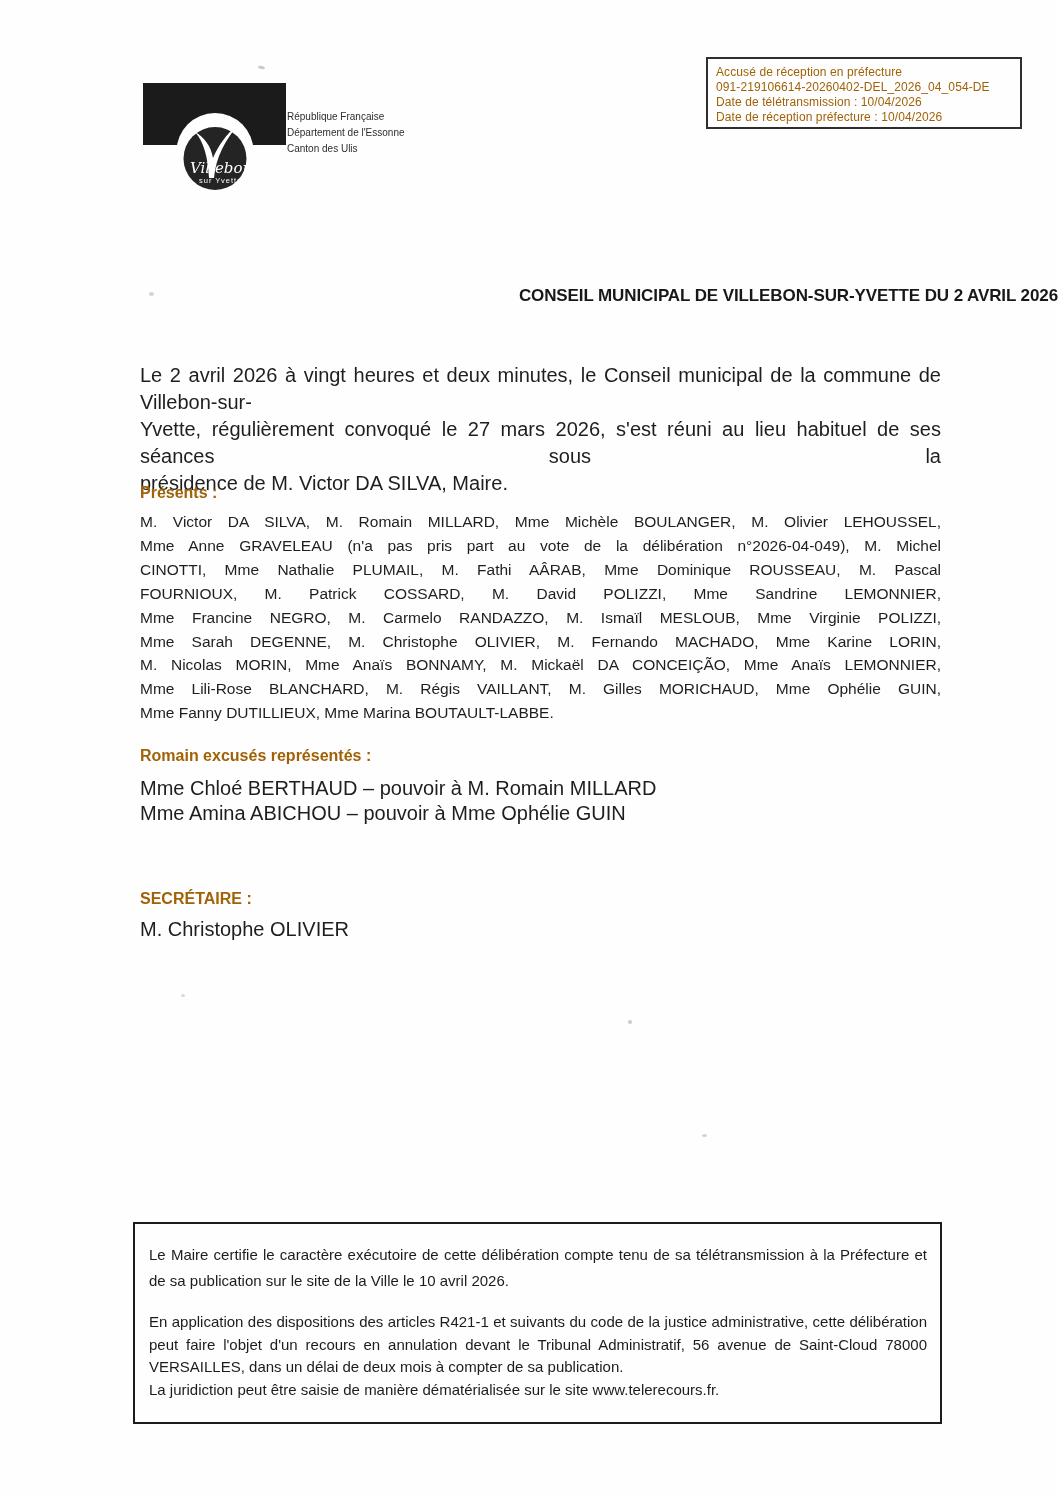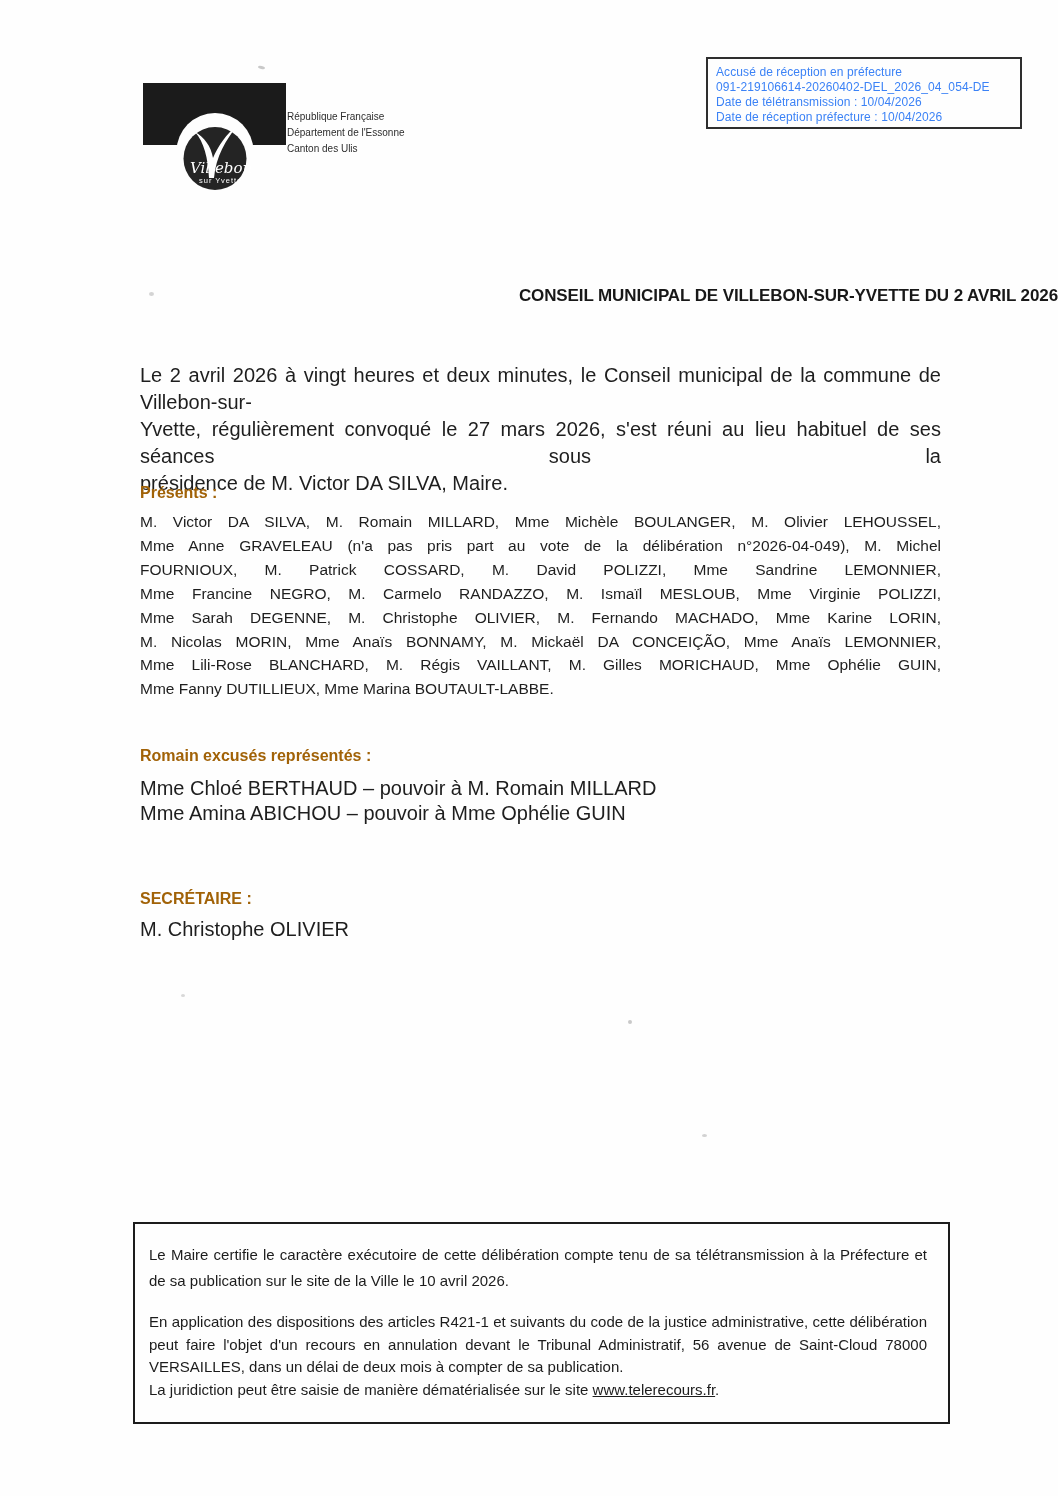--- a/index.html
+++ b/index.html
@@ -11,21 +11,21 @@
     position:relative;
     overflow:hidden;
   }
   .page { position:absolute; inset:0; background:#fefefe; }
 
   
   .stamp {
     position:absolute; left:706px; top:57px; width:296px; height:56px;
     border:2px solid #2e2e2e;
     padding:6px 8px;
-    font-size:12px; line-height:15px; color:#3b82f6;
+    font-size:12px; line-height:15px; color:#a16207;
     letter-spacing:0.1px;
     white-space:nowrap; overflow:hidden;
   }
 
   
   .logo { position:absolute; left:140px; top:80px; }
 
   .inst {
     position:absolute; left:287px; top:109px;
     font-size:10px; font-weight:normal; line-height:16px; color:#2d2d2d;
@@ -52,27 +52,27 @@
   .secretaire-h { top:890px; }
   .secretaire-n { top:916px; }
 
   .justify-lines div { text-align:left; }
   .justify-lines div:not(:last-child) { text-align:justify; text-align-last:justify; }
 
   
   .footer-box {
     position:absolute; left:133px; top:1222px; width:778px; height:176px;
     border:2px solid #1c1c1c;
-    padding:18px 21px 4px 14px;
+    padding:18px 13px 4px 14px;
     font-size:15px; color:#1c1c1c;
   }
   .fb-p1 { line-height:26px; margin:0 0 17px 0; }
   .fb-p2 { line-height:22.5px; margin:0; }
   .fb-p3 { line-height:22.5px; margin:0; }
-  .link { color:#1c1c1c; text-decoration:underline; cursor:pointer; }
+  .link { color:#1c1c1c; cursor:pointer; }
 
   
   .speck { position:absolute; background:#c9c9c9; border-radius:50%; }
   .s1 { left:258px; top:66px; width:7px; height:3px; transform:rotate(12deg); }
   .s2 { left:149px; top:292px; width:5px; height:4px; background:#d4d4d4; }
   .s3 { left:628px; top:1020px; width:4px; height:4px; }
   .s4 { left:702px; top:1134px; width:5px; height:3px; background:#d2d2d2; }
   .s5 { left:181px; top:994px; width:4px; height:3px; background:#d8d8d8; }
 </style>
 </head>
@@ -112,20 +112,21 @@
   <div class="block para intro justify-lines">
       <div>Le 2 avril 2026 à vingt heures et deux minutes, le Conseil municipal de la commune de Villebon-sur-</div>
       <div>Yvette, régulièrement convoqué le 27 mars 2026, s'est réuni au lieu habituel de ses séances sous la</div>
       <div>présidence de M. Victor DA SILVA, Maire.</div>
     </div>
 
   <div class="block heading presents-h">Présents :</div>
   <div class="block para presents justify-lines">
       <div>M. Victor DA SILVA, M. Romain MILLARD, Mme Michèle BOULANGER, M. Olivier LEHOUSSEL,</div>
       <div>Mme Anne GRAVELEAU (n'a pas pris part au vote de la délibération n°2026-04-049), M. Michel</div>
+      <div>CINOTTI, Mme Nathalie PLUMAIL, M. Fathi AÂRAB, Mme Dominique ROUSSEAU, M. Pascal</div>
       <div>FOURNIOUX, M. Patrick COSSARD, M. David POLIZZI, Mme Sandrine LEMONNIER,</div>
       <div>Mme Francine NEGRO, M. Carmelo RANDAZZO, M. Ismaïl MESLOUB, Mme Virginie POLIZZI,</div>
       <div>Mme Sarah DEGENNE, M. Christophe OLIVIER, M. Fernando MACHADO, Mme Karine LORIN,</div>
       <div>M. Nicolas MORIN, Mme Anaïs BONNAMY, M. Mickaël DA CONCEIÇÃO, Mme Anaïs LEMONNIER,</div>
       <div>Mme Lili-Rose BLANCHARD, M. Régis VAILLANT, M. Gilles MORICHAUD, Mme Ophélie GUIN,</div>
       <div>Mme Fanny DUTILLIEUX, Mme Marina BOUTAULT-LABBE.</div>
     </div>
 
   <div class="block heading absents-h">Romain excusés représentés :</div>
   <div class="block para absents">

